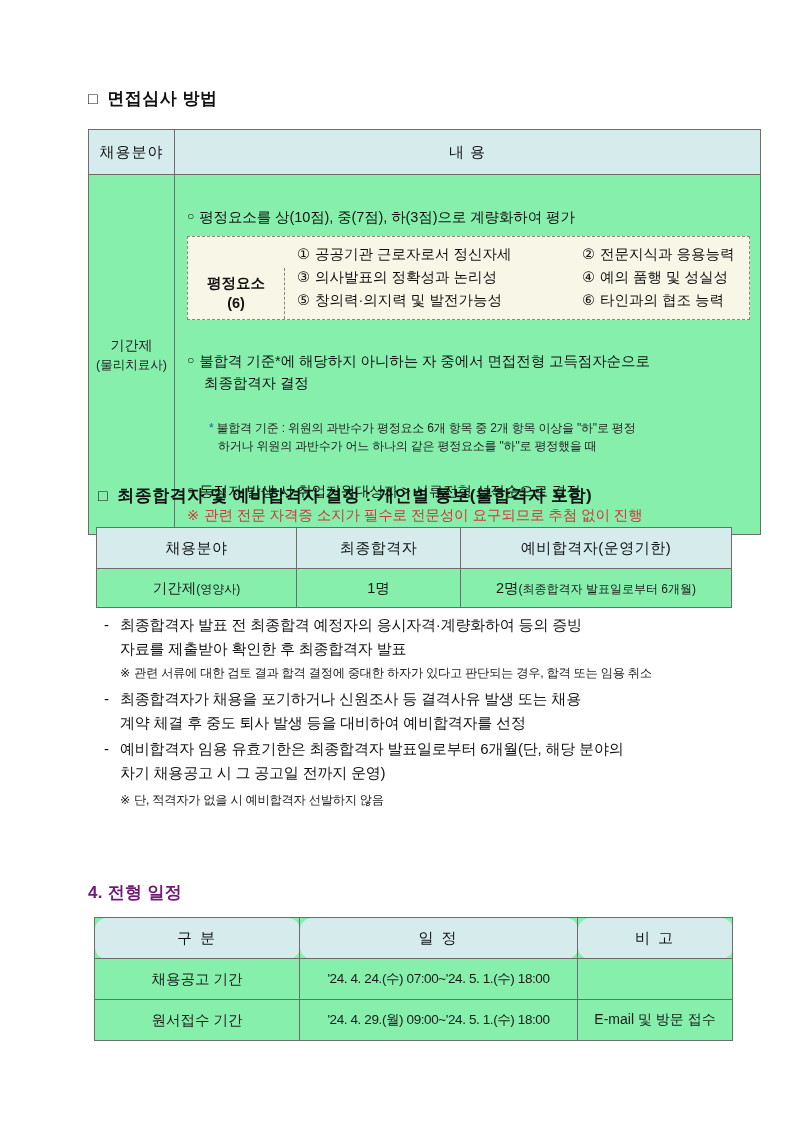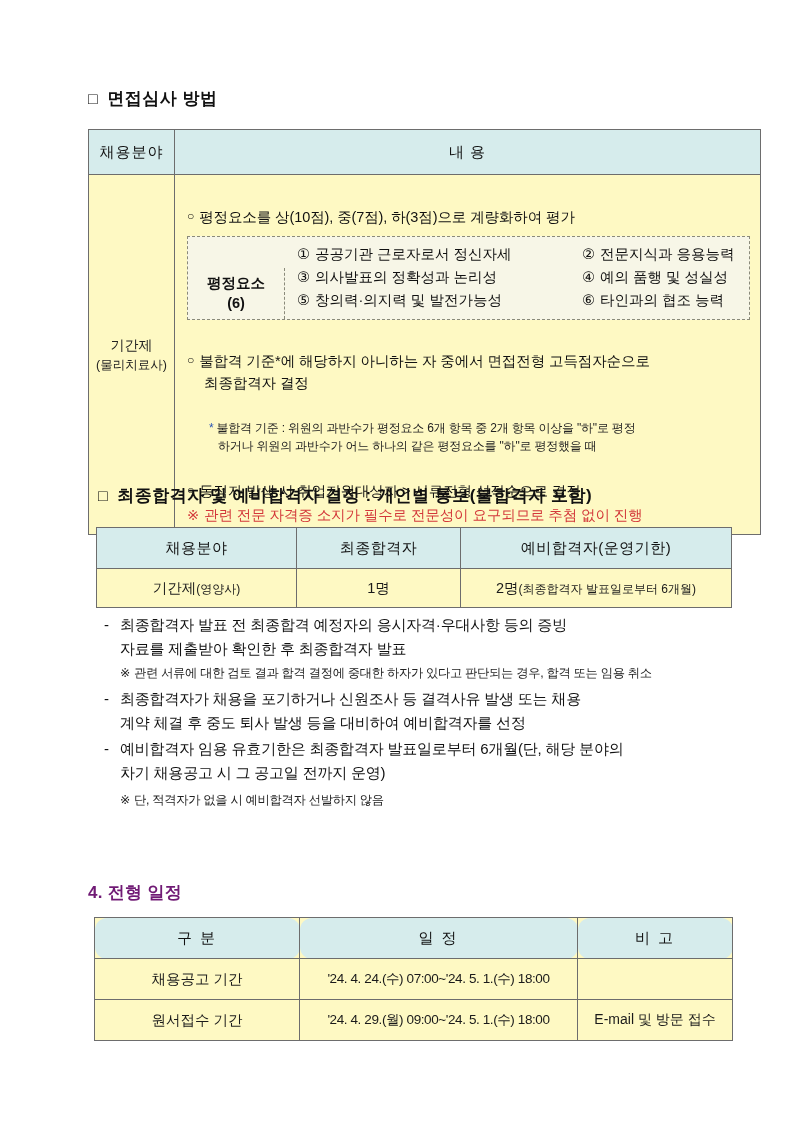--- a/index.html
+++ b/index.html
@@ -44,21 +44,21 @@
     font-weight: bold;
     letter-spacing: 0.3px;
     white-space: nowrap;
     color: #701a75;
   }
 
   
   table.doc-table {
     position: absolute;
     border-collapse: collapse;
-    background: #fef9c3;
+    background: #86efac;
     table-layout: fixed;
   }
   table.doc-table td,
   table.doc-table th {
     border: 1px solid #6d6d6d;
     padding: 0;
     vertical-align: middle;
     font-weight: normal;
   }
   .th-cell {
@@ -317,21 +317,21 @@
         <td class="body-cell"><span>기간제</span><span class="small-paren">(영양사)</span></td>
         <td class="body-cell">1명</td>
         <td class="body-cell"><span>2명</span><span class="small-paren">(최종합격자 발표일로부터 6개월)</span></td>
       </tr>
     </tbody>
   </table>
 
   <div class="bullet-list">
     <div class="bullet">
       <span class="dash">-</span>
-      <span class="btext">최종합격자 발표 전 최종합격 예정자의 응시자격·우대사항 등의 증빙
+      <span class="btext">최종합격자 발표 전 최종합격 예정자의 응시자격·계량화하여 등의 증빙
 자료를 제출받아 확인한 후 최종합격자 발표</span>
     </div>
     <div class="note">
       <span class="mk">※</span><span>관련 서류에 대한 검토 결과 합격 결정에 중대한 하자가 있다고 판단되는 경우, 합격 또는 임용 취소</span>
     </div>
     <div class="bullet">
       <span class="dash">-</span>
       <span class="btext">최종합격자가 채용을 포기하거나 신원조사 등 결격사유 발생 또는 채용
 계약 체결 후 중도 퇴사 발생 등을 대비하여 예비합격자를 선정</span>
     </div>

